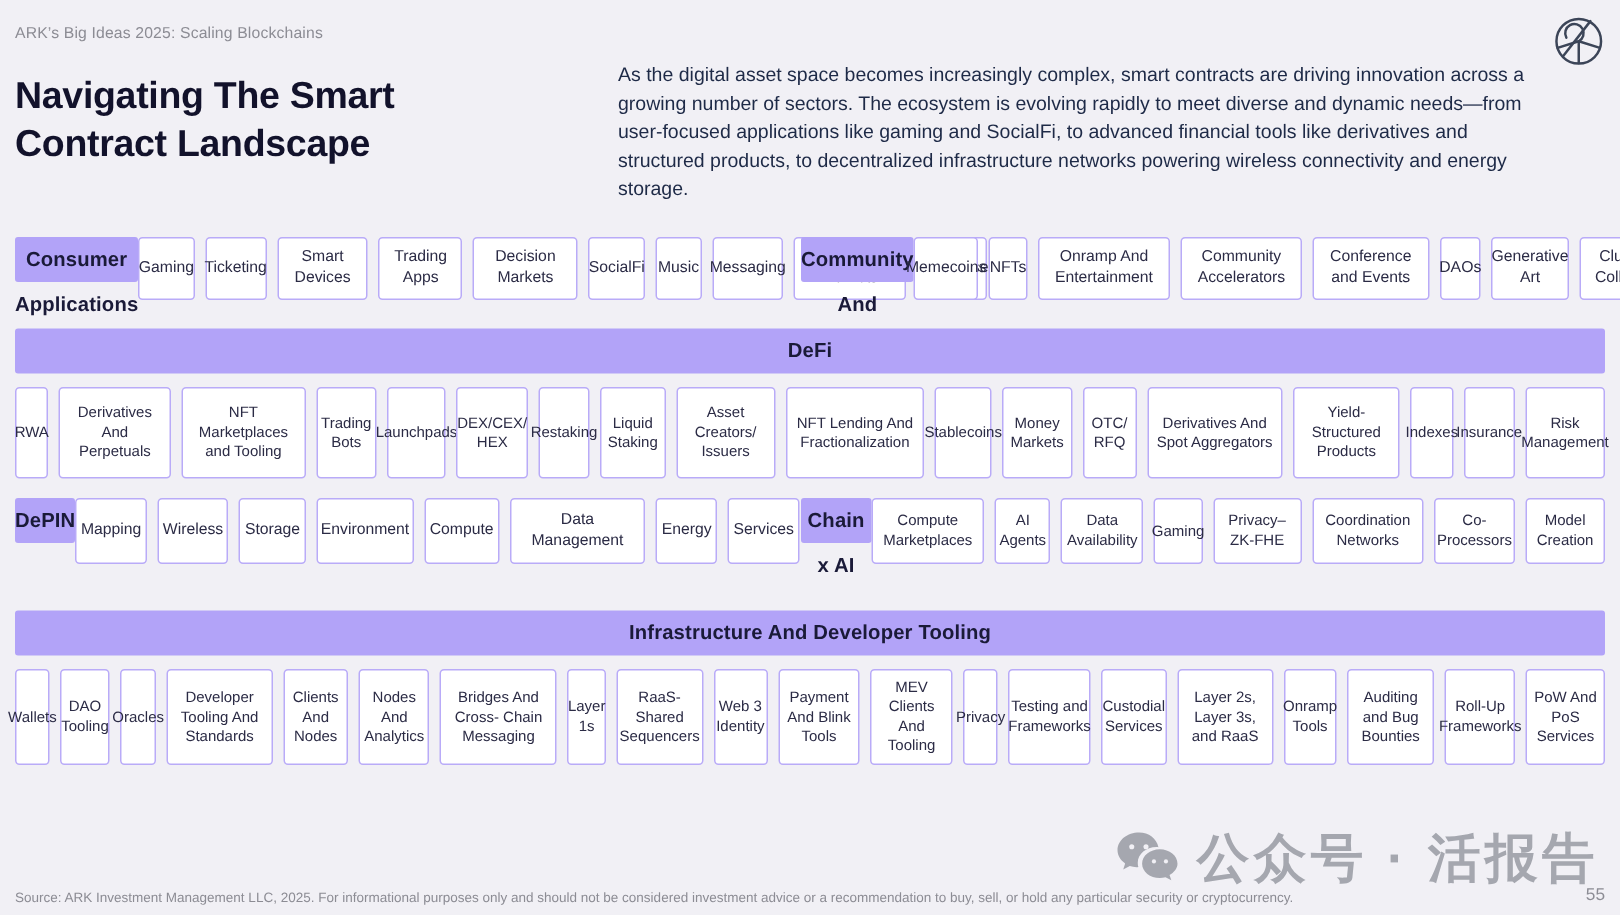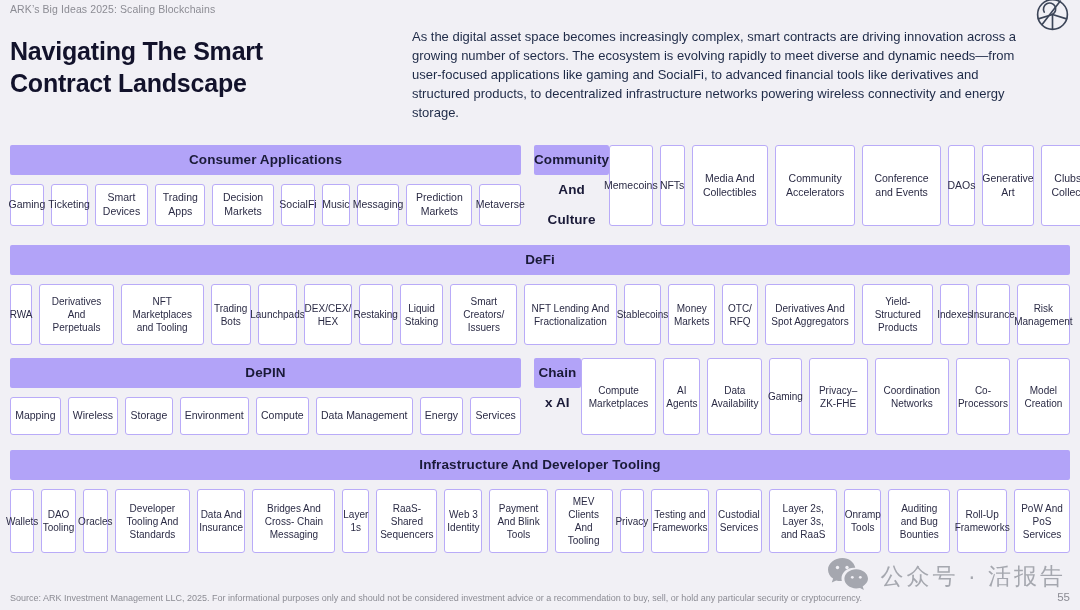--- a/index.html
+++ b/index.html
@@ -15,21 +15,21 @@
   }
   *{box-sizing:border-box;margin:0;padding:0;}
   html,body{width:1080px;height:610px;}
   body{
     font-family:"Liberation Sans", sans-serif;
     background:var(--background);
     position:relative;
     overflow:hidden;
     width:1080px;height:610px;
   }
-  .page{position:relative;width:1080px;height:610px;padding:1px 10px 0 10px;}
+  .page{position:relative;width:1080px;height:610px;padding:14px 10px 0 10px;}
 
   
   .top{display:flex;gap:14px;height:144px;position:relative;}
   .title-block{width:388px;flex:0 0 auto;}
   .eyebrow{font-size:10.5px;color:var(--gray-text);letter-spacing:.1px;margin-top:2px;}
   .main-title{
     margin-top:21px;
     font-size:25px;line-height:1.26;font-weight:800;
     color:var(--text-dark);letter-spacing:-.2px;
   }
@@ -38,22 +38,22 @@
     margin-top:26px;margin-right:34px;
     font-size:13px;line-height:1.47;color:var(--intro-text);
   }
   .logo{position:absolute;top:-4px;right:0;width:35px;height:35px;}
   .logo svg{width:100%;height:100%;}
 
   
   .row{display:flex;gap:13px;}
   .row-1{margin-bottom:19px;}
   .row-2{margin-bottom:13px;}
-  .row-3{margin-bottom:15px;}
-  .half-l{width:511px;flex:0 0 auto;display:flex;flex-direction:column;}
+  .row-3{margin-bottom:31px;}
+  .half-l{width:511px;flex:0 0 auto;display:flex;}
   .half-r{flex:1 1 auto;display:flex;flex-direction:row;}
   .full{width:100%;display:flex;flex-direction:column;}
 
   .sec-header{
     background:var(--header-bar);
     height:30px;line-height:30px;text-align:center;
     font-size:13.5px;font-weight:700;color:#1a1a38;
     border-radius:2px;margin-bottom:9px;letter-spacing:.1px;
   }
   .items{display:flex;gap:7px;align-items:stretch;}
@@ -84,21 +84,21 @@
   .page-num{font-size:11.5px;color:var(--gray-text);}
 
   
   .watermark{
     position:absolute;right:14px;bottom:14px;
     display:flex;align-items:center;gap:10px;
     color:var(--watermark);opacity:.82;
     pointer-events:none;
   }
   .watermark .wm-text{
-    font-size:23px;font-weight:400;letter-spacing:3px;
+    font-size:35px;font-weight:700;letter-spacing:3px;
     font-family:"Liberation Sans", sans-serif;
   }
   .watermark svg{width:46px;height:40px;}
 </style>
 </head>
 <body>
 
 <div class="page">
 
   <div class="top">
@@ -133,21 +133,21 @@
           <div class="box">Messaging</div>
           <div class="box">Prediction Markets</div>
           <div class="box">Metaverse</div>
         </div>
     </section>
     <section class="half-r sec-community">
       <div class="sec-header">Community And Culture</div>
       <div class="items">
           <div class="box">Memecoins</div>
           <div class="box">NFTs</div>
-          <div class="box">Media And Collectibles</div>
+          <div class="box">Onramp And Entertainment</div>
           <div class="box">Community Accelerators</div>
           <div class="box">Conference and Events</div>
           <div class="box">DAOs</div>
           <div class="box">Generative Art</div>
           <div class="box">Clubs And Collectibles</div>
         </div>
     </section>
   </div>
 
   <div class="row row-2">
@@ -155,21 +155,21 @@
       <div class="sec-header">DeFi</div>
       <div class="items">
           <div class="box">RWA</div>
           <div class="box">Derivatives And Perpetuals</div>
           <div class="box">NFT Marketplaces and Tooling</div>
           <div class="box">Trading Bots</div>
           <div class="box">Launchpads</div>
           <div class="box">DEX/CEX/ HEX</div>
           <div class="box">Restaking</div>
           <div class="box">Liquid Staking</div>
-          <div class="box">Smart Creators/ Issuers</div>
+          <div class="box">Asset Creators/ Issuers</div>
           <div class="box">NFT Lending And Fractionalization</div>
           <div class="box">Stablecoins</div>
           <div class="box">Money Markets</div>
           <div class="box">OTC/ RFQ</div>
           <div class="box">Derivatives And Spot Aggregators</div>
           <div class="box">Yield-Structured Products</div>
           <div class="box">Indexes</div>
           <div class="box">Insurance</div>
           <div class="box">Risk Management</div>
         </div>
@@ -206,21 +206,22 @@
   </div>
 
   <div class="row row-4">
     <section class="full sec-infra">
       <div class="sec-header">Infrastructure And Developer Tooling</div>
       <div class="items">
           <div class="box">Wallets</div>
           <div class="box">DAO Tooling</div>
           <div class="box">Oracles</div>
           <div class="box">Developer Tooling And Standards</div>
-          <div class="box">Data And Insurance</div>
+          <div class="box">Clients And Nodes</div>
+          <div class="box">Nodes And Analytics</div>
           <div class="box">Bridges And Cross- Chain Messaging</div>
           <div class="box">Layer 1s</div>
           <div class="box">RaaS-Shared Sequencers</div>
           <div class="box">Web 3 Identity</div>
           <div class="box">Payment And Blink Tools</div>
           <div class="box">MEV Clients And Tooling</div>
           <div class="box">Privacy</div>
           <div class="box">Testing and Frameworks</div>
           <div class="box">Custodial Services</div>
           <div class="box">Layer 2s, Layer 3s, and RaaS</div>

